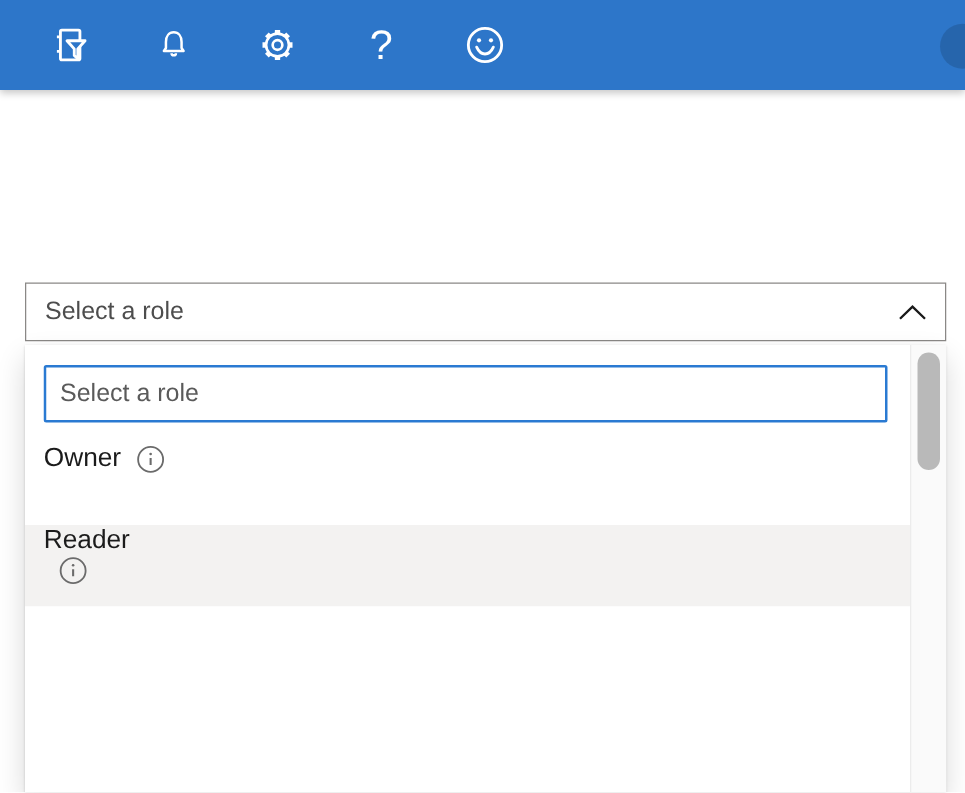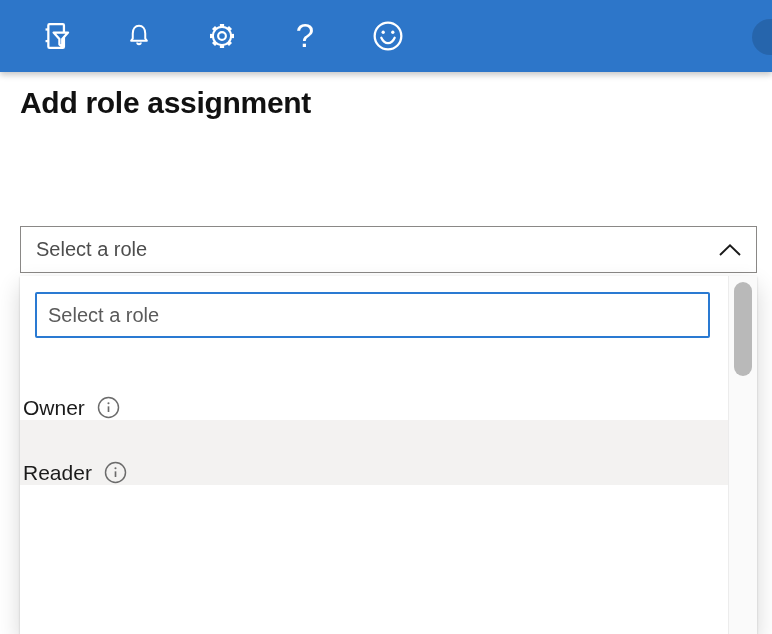--- a/index.html
+++ b/index.html
@@ -38,23 +38,23 @@
   .dropdown-panel { position:absolute; left:20px; top:276px; width:737px; height:358px;
     background:#fff; box-shadow:0 1px 2px rgba(0,0,0,0.18), 0 10px 22px rgba(0,0,0,0.16);
     overflow:hidden; z-index:4; }
   .dropdown-search { position:absolute; left:15px; top:16px; width:675px; height:46px;
     border:2.5px solid #2a7ad2; border-radius:2px; padding:0 10px 0 11px;
     font-size:20px; color:#3a3a3a; outline:none;
     font-family:"Liberation Sans","DejaVu Sans",sans-serif; }
   .dropdown-search::placeholder { color:#5a5a5a; opacity:1; }
 
   .option-list { position:absolute; left:0; top:79px; width:708px; }
-  .option-row { height:65px; display:flex; align-items:flex-end; padding-left:3px;
+  .option-row { height:65px; display:flex; align-items:flex-start; padding-left:15px;
     cursor:pointer; background:#fff; }
-  .option-row.highlighted { background:#f3f2f1; }
+  .option-row.highlighted { background:#f3f2f1;flex-direction:column; }
   .option-label { font-size:21px; color:#1b1b1b; }
   .option-row .info-icon { margin-left:11px; width:25px; height:25px; }
 
   
   .dd-scrollbar { position:absolute; right:0; top:0; width:29px; height:358px;
     background:#fafafa; border-left:1px solid #ececec; }
   .dd-scroll-thumb { position:absolute; left:5px; top:6px; width:18px; height:94px;
     border-radius:9px; background:#b9b9b9; }
 </style>
 </head>
@@ -106,21 +106,20 @@
         <circle cx="12" cy="12" r="10"></circle>
         <circle cx="8.4" cy="9.2" r="1.25" fill="#fff" stroke="none"></circle>
         <circle cx="15.6" cy="9.2" r="1.25" fill="#fff" stroke="none"></circle>
         <path d="M7 13.3 C8.3 16.2 10 17.4 12 17.4 C14 17.4 15.7 16.2 17 13.3" stroke-linecap="round"></path>
       </svg>
     </div>
 
     <div class="avatar-sliver"></div>
   </div>
 
-  <h1 class="page-title">Add role assignment</h1>
 
 
   <div class="role-select">
     <span class="role-select-value">Select a role</span>
     <span class="chevron">
       <svg width="24" height="14" viewBox="0 0 24 14" fill="none" stroke="#1a1a1a" stroke-width="1.9">
         <polyline points="2,12 12,2.3 22,12"></polyline>
       </svg>
     </span>
   </div>

